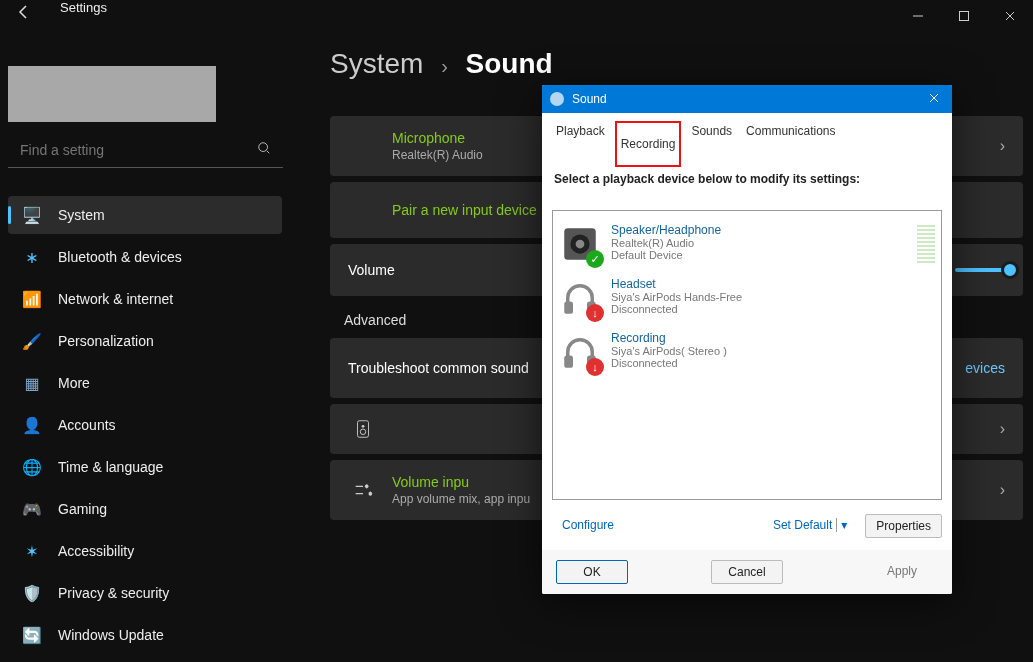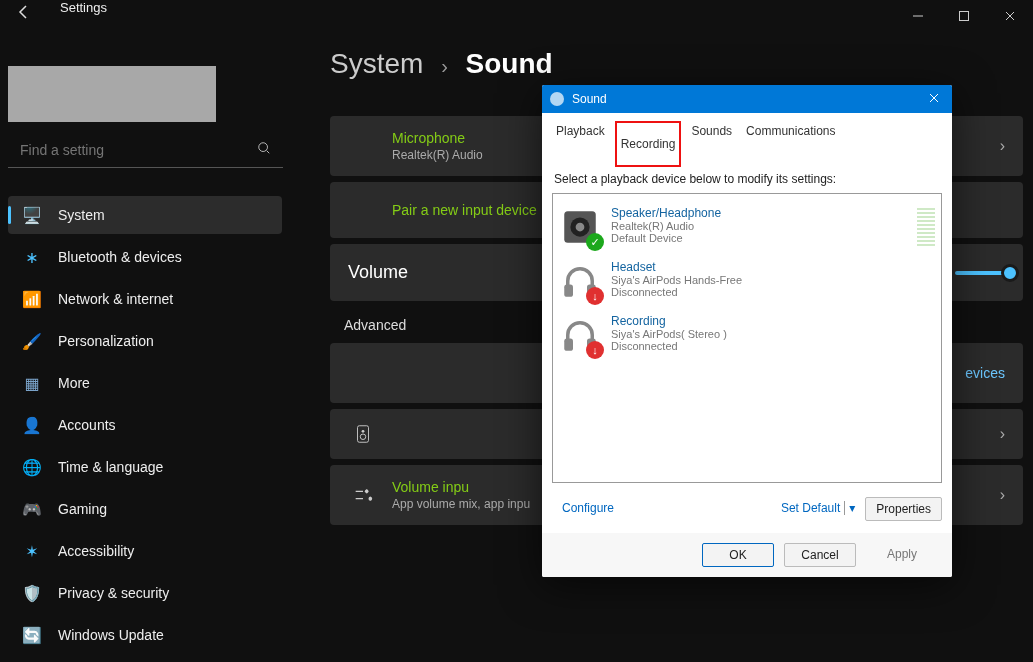--- a/index.html
+++ b/index.html
@@ -25,54 +25,54 @@
 .breadcrumb .dim{font-weight:400;color:#ccc}
 .breadcrumb .sep{color:#999;font-weight:400;margin:0 10px;font-size:20px}
 .panel{background:#2b2b2b;border-radius:4px;padding:14px 18px;margin-bottom:6px;display:flex;align-items:center;cursor:pointer}
 .panel.short{height:56px}
 .panel .ptitle{font-size:14px;color:#84cc16}
 .panel .psub{font-size:12px;color:#aaa;margin-top:2px}
 .panel .picon{width:30px;margin-right:14px;display:flex;align-items:center;justify-content:center;color:#ccc}
 .panel .chev{margin-left:auto;color:#aaa}
 .section-label{font-size:14px;color:#ddd;margin:16px 0 10px 14px}
 .vol-row{background:#2b2b2b;border-radius:4px;padding:18px;margin-bottom:6px;display:flex;align-items:center}
-.vol-row .vlabel{font-size:18px}
+.vol-row .vlabel{font-size:14px}
 .vol-row .slider-track{margin-left:auto;width:50px;position:relative;height:4px;background:#4cc2ff;border-radius:2px}
 .vol-row .slider-thumb{position:absolute;right:-14px;top:-7px;width:18px;height:18px;background:#4cc2ff;border-radius:50%;border:3px solid #1a1a1a}
 .trouble{background:#2b2b2b;border-radius:4px;padding:22px 18px;margin-bottom:6px;display:flex;align-items:center;font-size:14px}
 .more-row .ext{margin-left:auto;color:#ccc}
 .blue-link{color:#6cc7ff}
 
 
 .dialog{position:absolute;left:542px;top:85px;width:410px;background:#fff;color:#222;border-radius:2px;box-shadow:0 8px 40px rgba(0,0,0,.6);overflow:hidden}
 .dlg-title{background:#0078d7;height:28px;display:flex;align-items:center;padding:0 8px;color:#fff;font-size:12px}
 .dlg-title .dicon{width:14px;height:14px;border-radius:50%;background:#fff;opacity:.7;margin-right:8px}
 .dlg-close{margin-left:auto;cursor:pointer;width:20px;text-align:center}
 .dlg-body{padding:8px 10px;font-size:12px}
 .tabs{display:flex;gap:6px;border-bottom:1px solid transparent;margin-bottom:0}
 .tabs div{padding:3px 4px;cursor:pointer;color:#333}
 .tabs .hlbox{border:2px solid #e11;padding:14px 4px}
 .tabs .current{font-weight:400}
-.instruction{font-weight:400;margin:4px 0 7px 2px;color:#222}
+.instruction{font-weight:700;margin:4px 0 24px 2px;color:#222}
 .devbox{border:1px solid #999;height:290px;padding:6px 6px;overflow:auto}
 .device{display:flex;padding:6px 0}
 .dev-icon{width:42px;height:42px;margin-right:10px;position:relative;flex-shrink:0}
 .dev-icon svg{width:42px;height:42px}
 .dev-badge{position:absolute;right:-3px;bottom:-3px;width:18px;height:18px;border-radius:50%;display:flex;align-items:center;justify-content:center;font-size:11px;color:#fff}
 .dev-badge.ok{background:#1ca81c}
 .dev-badge.down{background:#e03030}
 .dev-text .l1{color:#1464a0;font-size:12px}
 .dev-text .l2,.dev-text .l3{color:#777;font-size:11px}
 .level-meter{margin-left:auto;width:18px;display:flex;flex-direction:column;justify-content:center;gap:2px}
 .level-meter div{height:2px;background:#cfe9c6}
-.dlg-footer{display:flex;gap:0;padding:8px 0 4px;margin-top:6px}
+.dlg-footer{display:flex;gap:8px;padding:8px 0 4px;margin-top:6px}
 .dlg-btn{border:1px solid #bbb;background:#f3f3f3;font-size:12px;padding:4px 10px;cursor:pointer;border-radius:2px}
 .dlg-btn.link{border:none;background:none;color:#0067c0}
 .dlg-btn.split{display:flex;align-items:flex-start;gap:4px}
-.dlg-actions{display:flex;justify-content:flex-end;gap:10px;padding:10px 14px;background:#f7f7f7}
+.dlg-actions{display:flex;justify-content:space-between;gap:10px;padding:10px 14px;background:#f7f7f7}
 .dlg-actions .dlg-btn{min-width:72px;text-align:center}
 .dlg-actions .primary{border:1px solid #0067c0}
 </style>
 </head>
 <body>
 
 <div class="titlebar">
   <div class="back">
     <svg width="16" height="16" viewBox="0 0 16 16">
         <path d="M10 2 4 8l6 6" stroke="#ddd" stroke-width="1.5" fill="none"></path>
@@ -181,20 +181,21 @@
   <div class="vol-row">
     <div class="vlabel">Volume</div>
     <div class="slider-track">
       <div class="slider-thumb"></div>
     </div>
   </div>
 
   <div class="section-label">Advanced</div>
 
   <div class="trouble">
+    <span>Troubleshoot common sound</span>
     <span class="chev blue-link" style="margin-left:auto">evices</span>
   </div>
 
   <div class="panel">
     <div class="picon">
       <svg width="22" height="22" viewBox="0 0 24 24">
           <rect x="6" y="3" width="12" height="18" rx="2" stroke="#ccc" fill="none"></rect>
           <circle cx="12" cy="9" r="1.5" fill="#ccc"></circle>
           <circle cx="12" cy="15" r="3" stroke="#ccc" fill="none"></circle>
         </svg>

